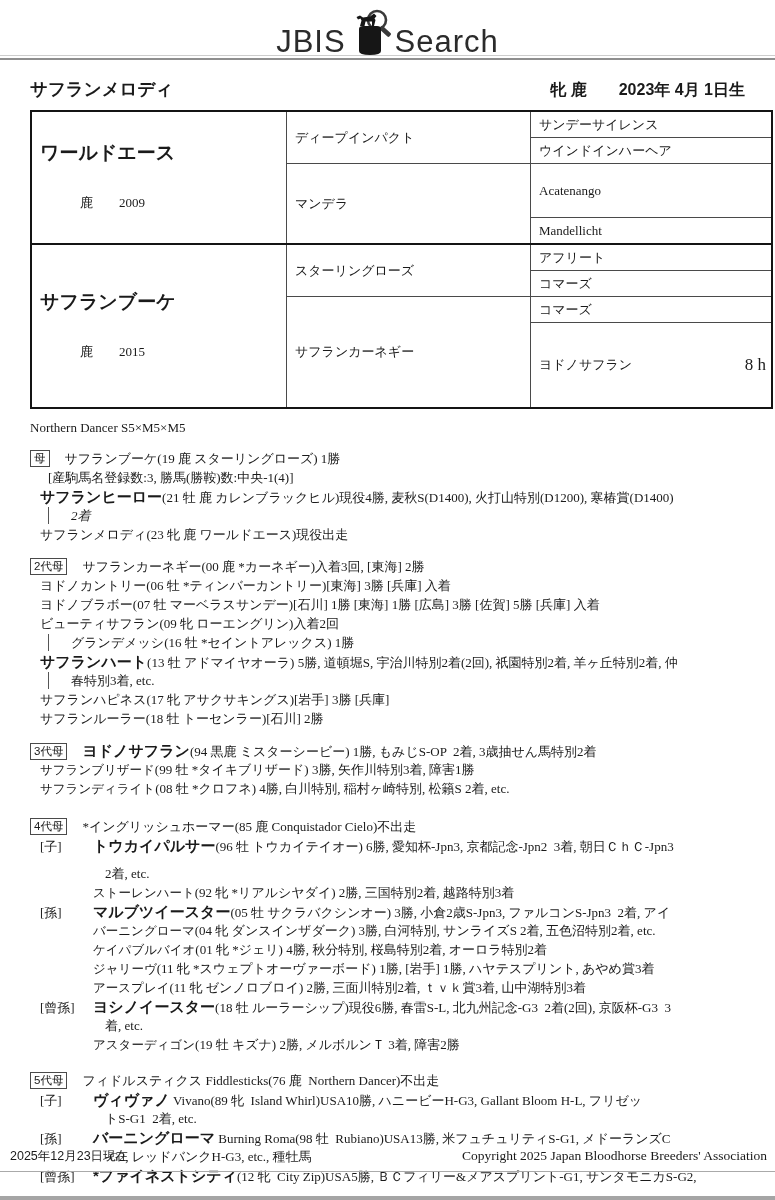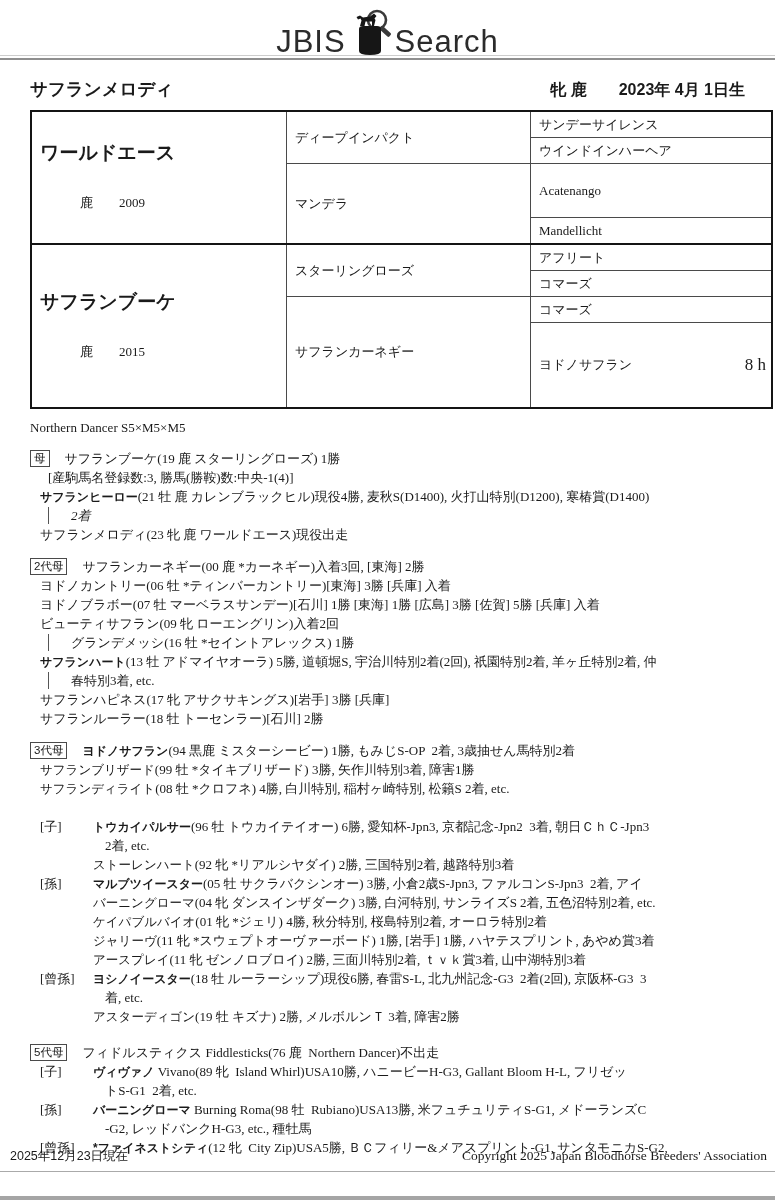--- a/index.html
+++ b/index.html
@@ -34,21 +34,21 @@
   
   .inbreed{margin:11px 30px 0 30px;font-size:13px;white-space:pre;}
   
   .sections{margin:0 30px 0 30px;}
   .section{margin-top:13px;}
   #sec-fourth-dam{margin-top:19px;}
   #sec-fifth-dam{margin-top:17px;}
   .line{font-size:13px;line-height:19px;height:19px;white-space:pre;}
   .s-m{font-family:"Liberation Serif", serif;}
   .s-g{font-family:"Liberation Sans", sans-serif;font-size:12.5px;}
-  .s-b{font-family:"Liberation Sans", sans-serif;font-weight:bold;font-size:12px;}
+  .s-b{font-family:"Liberation Sans", sans-serif;font-weight:bold;font-size:15px;}
   .boxlabel{display:inline-block;border:1px solid #4a4a4a;padding:0 3px;margin-right:15px;
     font-family:"Liberation Sans", sans-serif;font-size:11.5px;line-height:15px;vertical-align:1px;}
   .bracket{display:inline-block;width:53px;font-family:"Liberation Serif", serif;}
   .treebar{display:inline-block;width:1px;height:17px;background:#555;margin-right:22px;vertical-align:-4px;}
   
   .footer-rule{position:absolute;left:0;right:0;top:1171px;border-top:1px solid #aaaaaa;}
   .footer{position:absolute;left:10px;right:8px;top:1148px;display:flex;justify-content:space-between;align-items:baseline;}
   .footer-date{font-family:"Liberation Sans", sans-serif;font-size:12.5px;}
   .footer-copy{font-family:"Liberation Serif", serif;font-size:13.5px;}
   .bottom-bar{position:absolute;left:0;right:0;bottom:0;height:4px;background:#a5a5a5;}
@@ -147,22 +147,23 @@
       <div class="line" style="padding-left: 18px;"><span class="treebar"></span><span class="s-m">春特別3着, etc.</span></div>
       <div class="line" style="padding-left: 10px;"><span class="s-m">サフランハピネス(17 牝 アサクサキングス)[岩手] 3勝 [兵庫]</span></div>
       <div class="line" style="padding-left: 10px;"><span class="s-m">サフランルーラー(18 牡 トーセンラー)[石川] 2勝</span></div>
     </div>
     <div class="section" id="sec-great-granddam">
       <div class="line" style="padding-left: 0px;"><span class="boxlabel">3代母</span><span class="s-b">ヨドノサフラン</span><span class="s-m">(94 黒鹿 ミスターシービー) 1勝, もみじS-OP  2着, 3歳抽せん馬特別2着</span></div>
       <div class="line" style="padding-left: 10px;"><span class="s-g">サフランブリザード</span><span class="s-m">(99 牡 *タイキブリザード) 3勝, 矢作川特別3着, 障害1勝</span></div>
       <div class="line" style="padding-left: 10px;"><span class="s-g">サフランディライト</span><span class="s-m">(08 牡 *クロフネ) 4勝, 白川特別, 稲村ヶ崎特別, 松籟S 2着, etc.</span></div>
     </div>
     <div class="section" id="sec-fourth-dam">
+      <div class="line" style="padding-left: 0px;"><span class="boxlabel">4代母</span><span class="s-m">*イングリッシュホーマー(85 鹿 Conquistador Cielo)不出走</span></div>
       <div class="line" style="padding-left: 10px;"><span class="bracket">[子]</span><span class="s-b">トウカイパルサー</span><span class="s-m">(96 牡 トウカイテイオー) 6勝, 愛知杯-Jpn3, 京都記念-Jpn2  3着, 朝日ＣｈＣ-Jpn3</span></div>
-      <div class="line" style="padding-left: 75px;"><span class="s-m">2着, etc.</span></div>
+      <div class="line" style="padding-left: 75px; margin-top: 9px;"><span class="s-m">2着, etc.</span></div>
       <div class="line" style="padding-left: 63px;"><span class="s-g">ストーレンハート</span><span class="s-m">(92 牝 *リアルシヤダイ) 2勝, 三国特別2着, 越路特別3着</span></div>
       <div class="line" style="padding-left: 10px;"><span class="bracket">[孫]</span><span class="s-b">マルブツイースター</span><span class="s-m">(05 牡 サクラバクシンオー) 3勝, 小倉2歳S-Jpn3, ファルコンS-Jpn3  2着, アイ</span></div>
       <div class="line" style="padding-left: 63px;"><span class="s-g">バーニングローマ</span><span class="s-m">(04 牝 ダンスインザダーク) 3勝, 白河特別, サンライズS 2着, 五色沼特別2着, etc.</span></div>
       <div class="line" style="padding-left: 63px;"><span class="s-g">ケイパブルバイオ</span><span class="s-m">(01 牝 *ジェリ) 4勝, 秋分特別, 桜島特別2着, オーロラ特別2着</span></div>
       <div class="line" style="padding-left: 63px;"><span class="s-g">ジャリーヴ</span><span class="s-m">(11 牝 *スウェプトオーヴァーボード) 1勝, [岩手] 1勝, ハヤテスプリント, あやめ賞3着</span></div>
       <div class="line" style="padding-left: 63px;"><span class="s-g">アースプレイ</span><span class="s-m">(11 牝 ゼンノロブロイ) 2勝, 三面川特別2着, ｔｖｋ賞3着, 山中湖特別3着</span></div>
       <div class="line" style="padding-left: 10px;"><span class="bracket">[曾孫]</span><span class="s-b">ヨシノイースター</span><span class="s-m">(18 牡 ルーラーシップ)現役6勝, 春雷S-L, 北九州記念-G3  2着(2回), 京阪杯-G3  3</span></div>
       <div class="line" style="padding-left: 75px;"><span class="s-m">着, etc.</span></div>
       <div class="line" style="padding-left: 63px;"><span class="s-g">アスターディゴン</span><span class="s-m">(19 牡 キズナ) 2勝, メルボルンＴ 3着, 障害2勝</span></div>
     </div>

